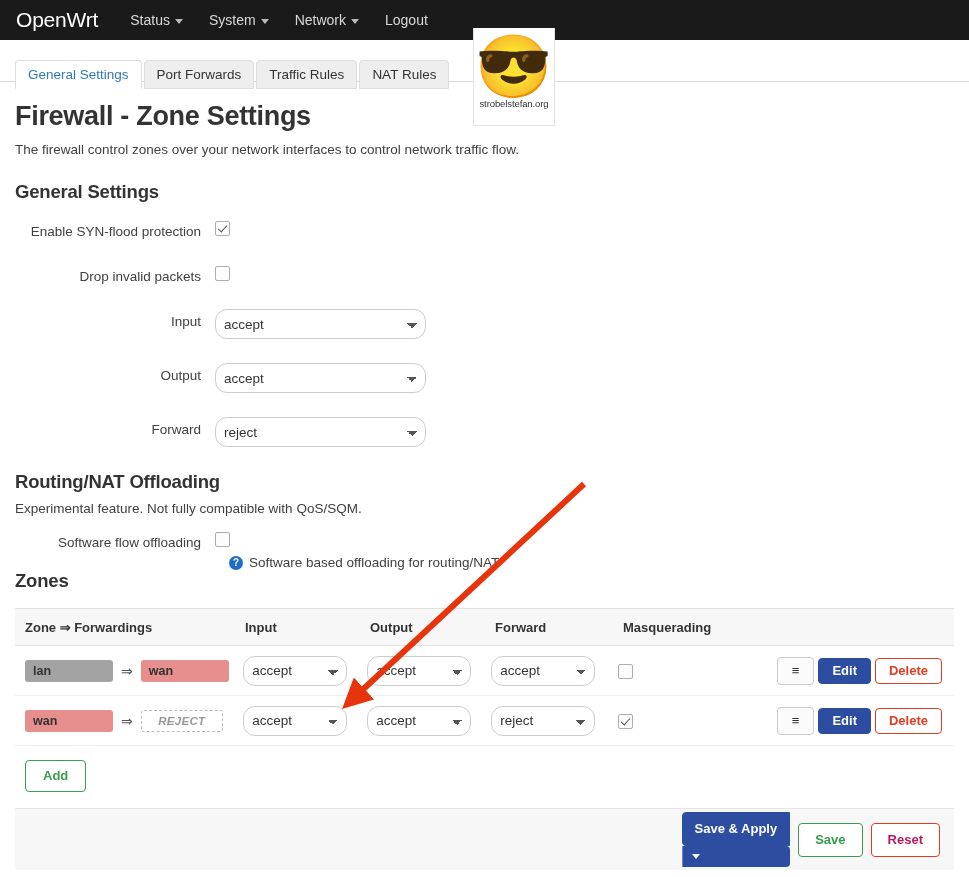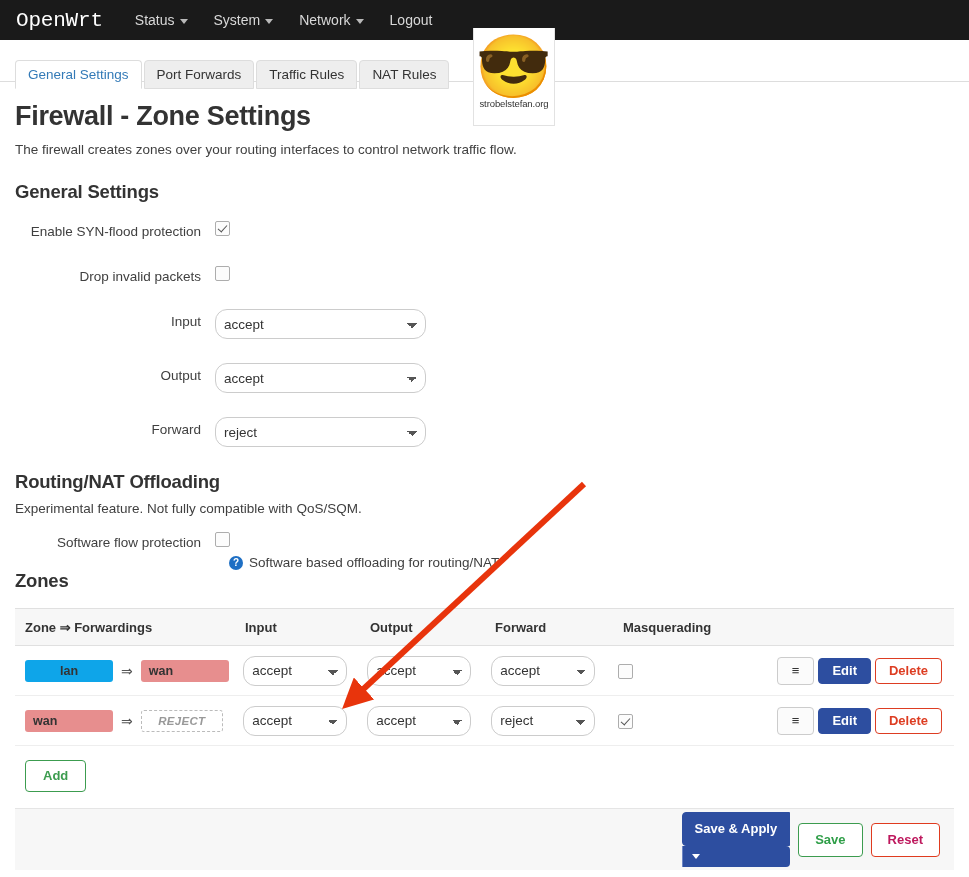--- a/index.html
+++ b/index.html
@@ -21,21 +21,20 @@
     align-items: center;
     padding: 0 0 0 16px;
     position: relative;
   }
   .brand {
     color: #ffffff;
     font-size: 21px;
     letter-spacing: -0.2px;
     margin-right: 32px;
     font-weight: 400;
-    font-family: Liberation Mono, monospace;
   }
   .navlinks { display: flex; align-items: center; gap: 26px; }
   .navitem {
     color: #d8d8d8;
     font-size: 14px;
     display: inline-flex;
     align-items: center;
     gap: 5px;
     cursor: pointer;
     white-space: nowrap;
@@ -232,21 +231,21 @@
   .badge {
     display: inline-block;
     min-width: 88px;
     padding: 4px 8px;
     font-size: 12.5px;
     font-weight: bold;
     color: #333333;
     border-radius: 3px;
     line-height: 14px;
   }
-  .badge.lan { background: #0ea5e9; text-align: center; }
+  .badge.lan { background: #a3a3a3; }
   .badge.wan { background: #e78e8e; }
   .arrow-glyph { font-size: 14px; color: #555555; }
   .badge.reject {
     background: #ffffff;
     border: 1px dashed #bbbbbb;
     color: #999999;
     font-style: italic;
     font-weight: bold;
     font-size: 11.5px;
     letter-spacing: 0.3px;
@@ -358,21 +357,21 @@
     <div class="tab active">General Settings</div>
     <div class="tab">Port Forwards</div>
     <div class="tab">Traffic Rules</div>
     <div class="tab">NAT Rules</div>
   </div>
 </div>
 
 <div class="content">
 
   <h1 class="page-title">Firewall - Zone Settings</h1>
-  <p class="page-desc">The firewall creates zones over your routing interfaces to control network traffic flow.</p>
+  <p class="page-desc">The firewall control zones over your network interfaces to control network traffic flow.</p>
 
   <h3 class="section">General Settings</h3>
 
   <div class="form-row">
     <div class="form-label">Enable SYN-flood protection</div>
     <div class="form-field">
       <span class="cbox checked"></span>
     </div>
   </div>
 
@@ -407,21 +406,21 @@
       <select class="sel wide">
         <option>reject</option>
       </select>
     </div>
   </div>
 
   <h3 class="section">Routing/NAT Offloading</h3>
   <p class="section-desc">Experimental feature. Not fully compatible with QoS/SQM.</p>
 
   <div class="form-row" style="margin-bottom:16px;">
-    <div class="form-label">Software flow protection</div>
+    <div class="form-label">Software flow offloading</div>
     <div class="form-field">
       <span class="cbox"></span>
     </div>
   </div>
 
   <div class="hint-row">
     <span class="help-icon">?</span>
     <span>Software based offloading for routing/NAT</span>
   </div>
 

